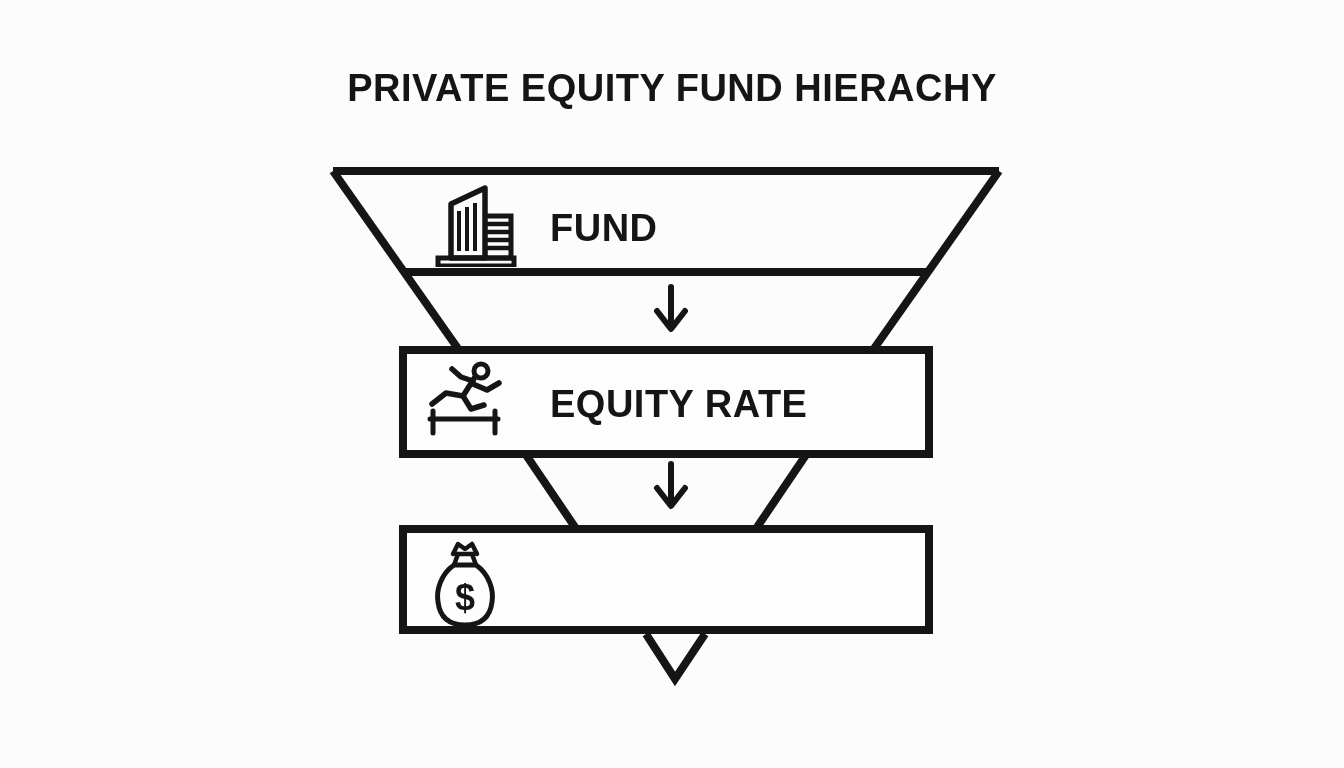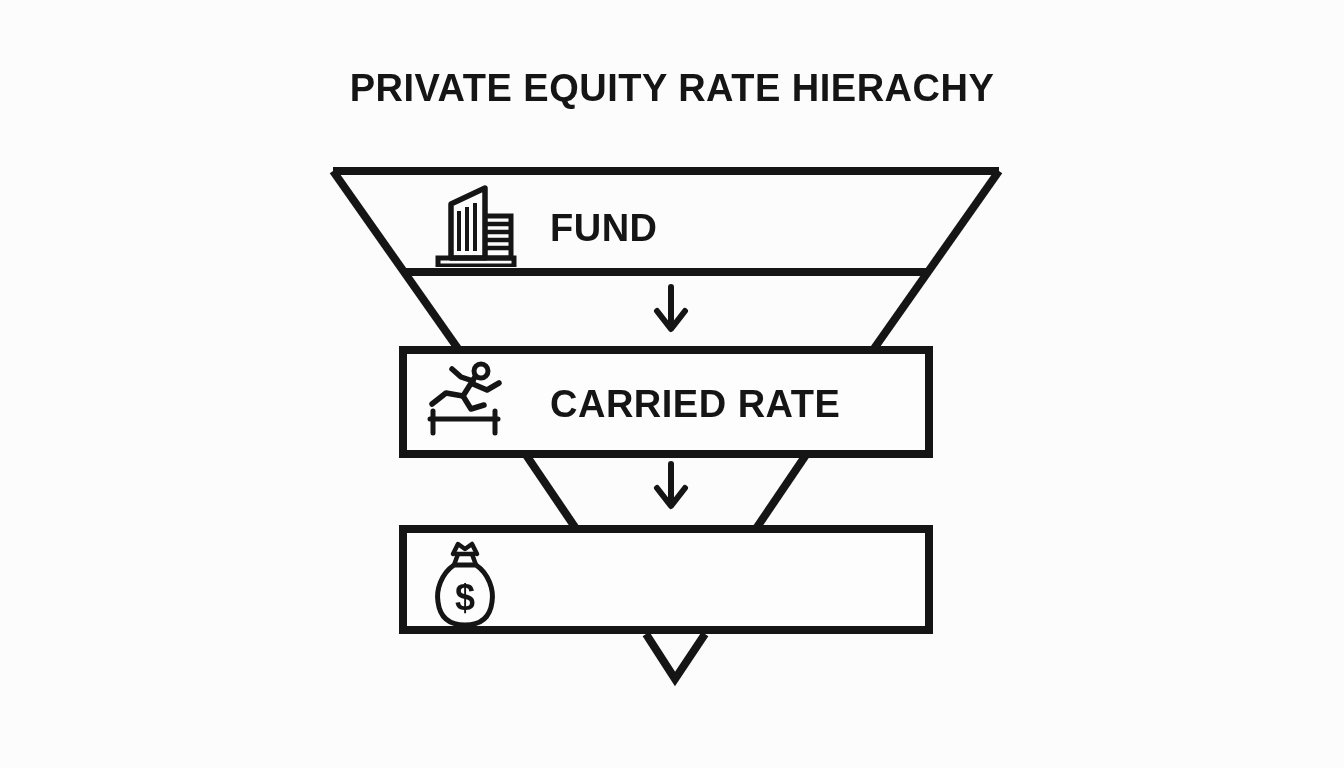--- a/index.html
+++ b/index.html
@@ -60,21 +60,21 @@
     stroke: none;
     font-family: "Liberation Sans", sans-serif;
     font-weight: 700;
   }
 </style>
 </head>
 <body>
 
 <div class="stage">
 
-  <h1 class="title">PRIVATE EQUITY RATE HIERACHY</h1>
+  <h1 class="title">PRIVATE EQUITY FUND HIERACHY</h1>
 
   <svg class="funnel" viewBox="0 0 1344 768" aria-hidden="true">
     <g class="stroke-ink">
 
       <path d="M333,171 H999"></path>
       <path d="M333,171 L466,360"></path>
       <path d="M999,171 L866,360"></path>
       <path d="M404,272 H928"></path>
 
       <path d="M522,449 L581,536"></path>
@@ -110,21 +110,21 @@
     <svg class="icon" width="80" height="80" viewBox="0 0 80 80" aria-hidden="true">
       <path d="M6,59 H74" stroke-width="5" stroke-linecap="round"></path>
       <path d="M9,51 V73 M71,51 V73" stroke-width="5" stroke-linecap="round"></path>
       <circle cx="57" cy="11" r="7" stroke-width="5"></circle>
       <path d="M51,17 L39,36" stroke-width="5.5" stroke-linecap="round" stroke-linejoin="round"></path>
       <path d="M49,21 L37,17 L28,9" stroke-width="5.5" stroke-linecap="round" stroke-linejoin="round"></path>
       <path d="M49,24 L63,30 L75,23" stroke-width="5.5" stroke-linecap="round" stroke-linejoin="round"></path>
       <path d="M39,36 L22,33 L8,44" stroke-width="5.5" stroke-linecap="round" stroke-linejoin="round"></path>
       <path d="M39,36 L47,49 L60,45" stroke-width="5.5" stroke-linecap="round" stroke-linejoin="round"></path>
     </svg>
-    <span class="label">CARRIED RATE</span>
+    <span class="label">EQUITY RATE</span>
   </div>
 
   <div class="row row-carried">
     <svg class="icon" width="64" height="92" viewBox="0 0 64 92" aria-hidden="true">
       <path d="M20,16 L25,6 L32,11 L39,6 L44,16" stroke-width="4.5" stroke-linecap="round" stroke-linejoin="round"></path>
       <path d="M23,16 H41" stroke-width="4.5" stroke-linecap="round"></path>
       <path d="M25,16 L21,27 M39,16 L43,27" stroke-width="4.5" stroke-linecap="round"></path>
       <path d="M21,27 C8,36 3,52 5,64 C7,80 17,87 32,87 C47,87 57,80 59,64 C61,52 56,36 43,27 Z" stroke-width="5" stroke-linejoin="round"></path>
       <text class="dollar" x="32" y="72" text-anchor="middle" font-size="36">$</text>
     </svg>

